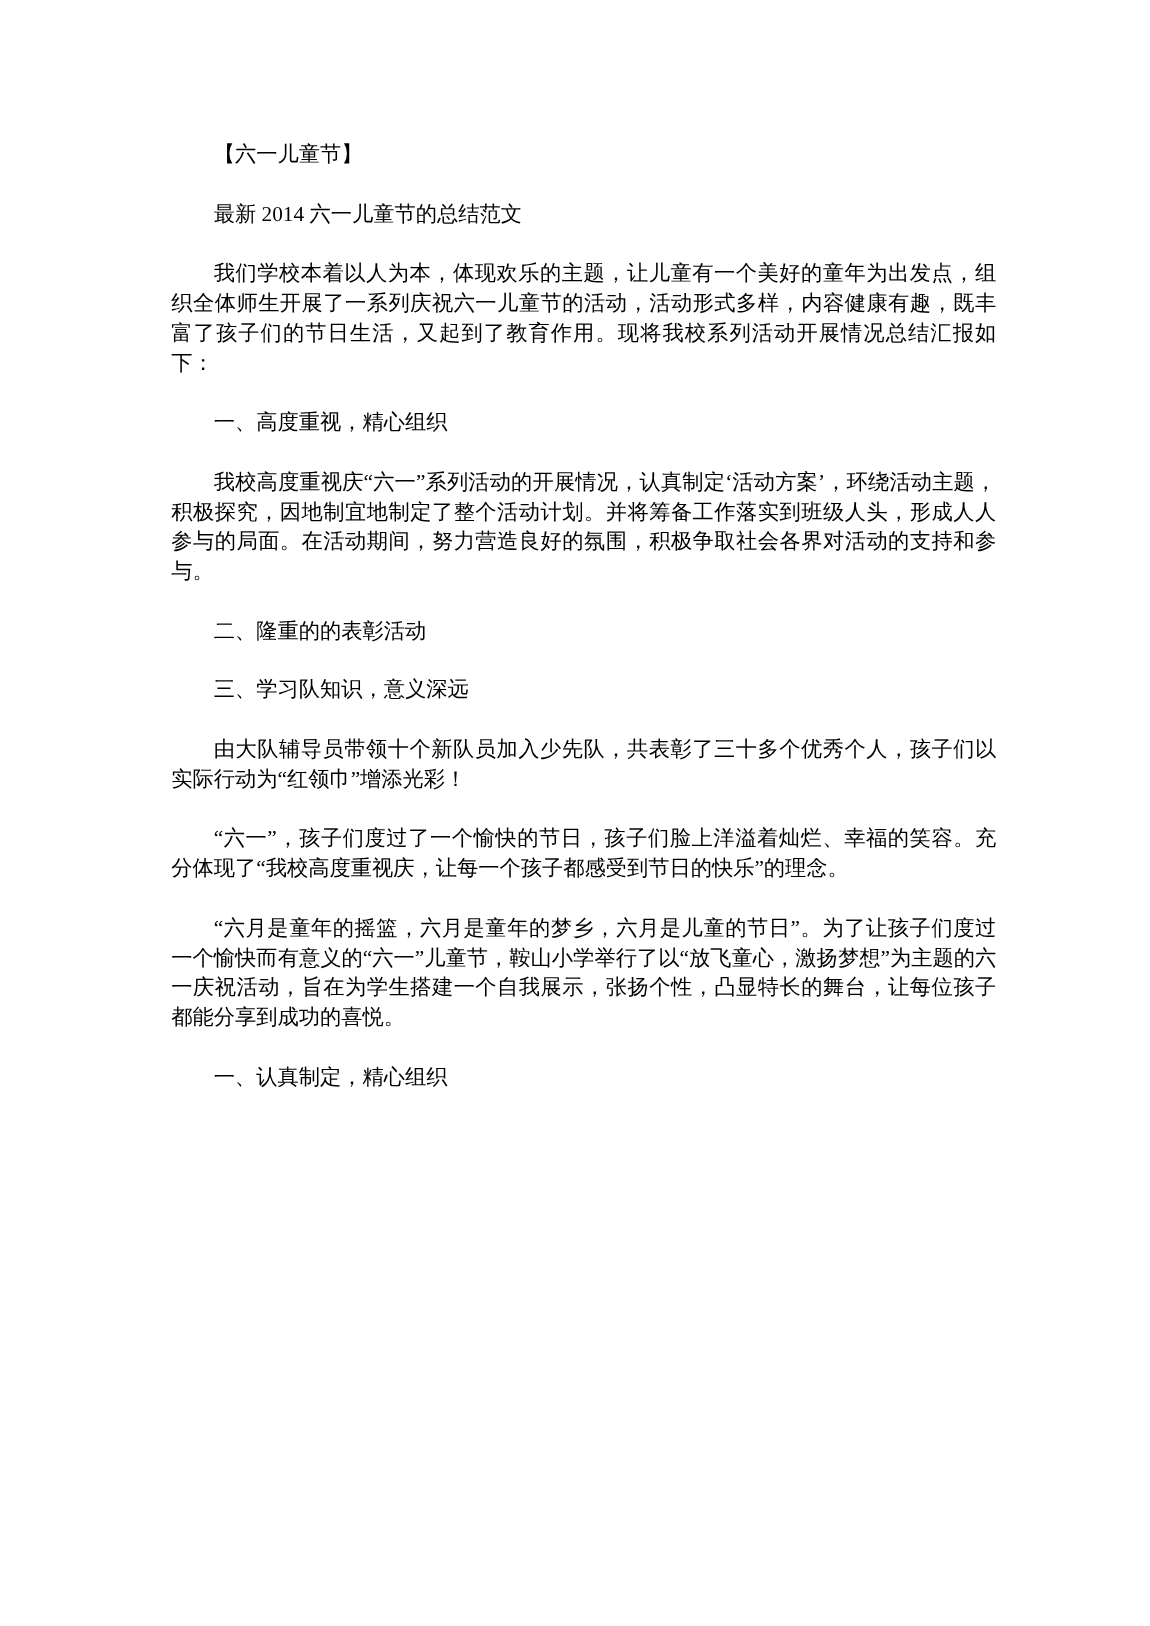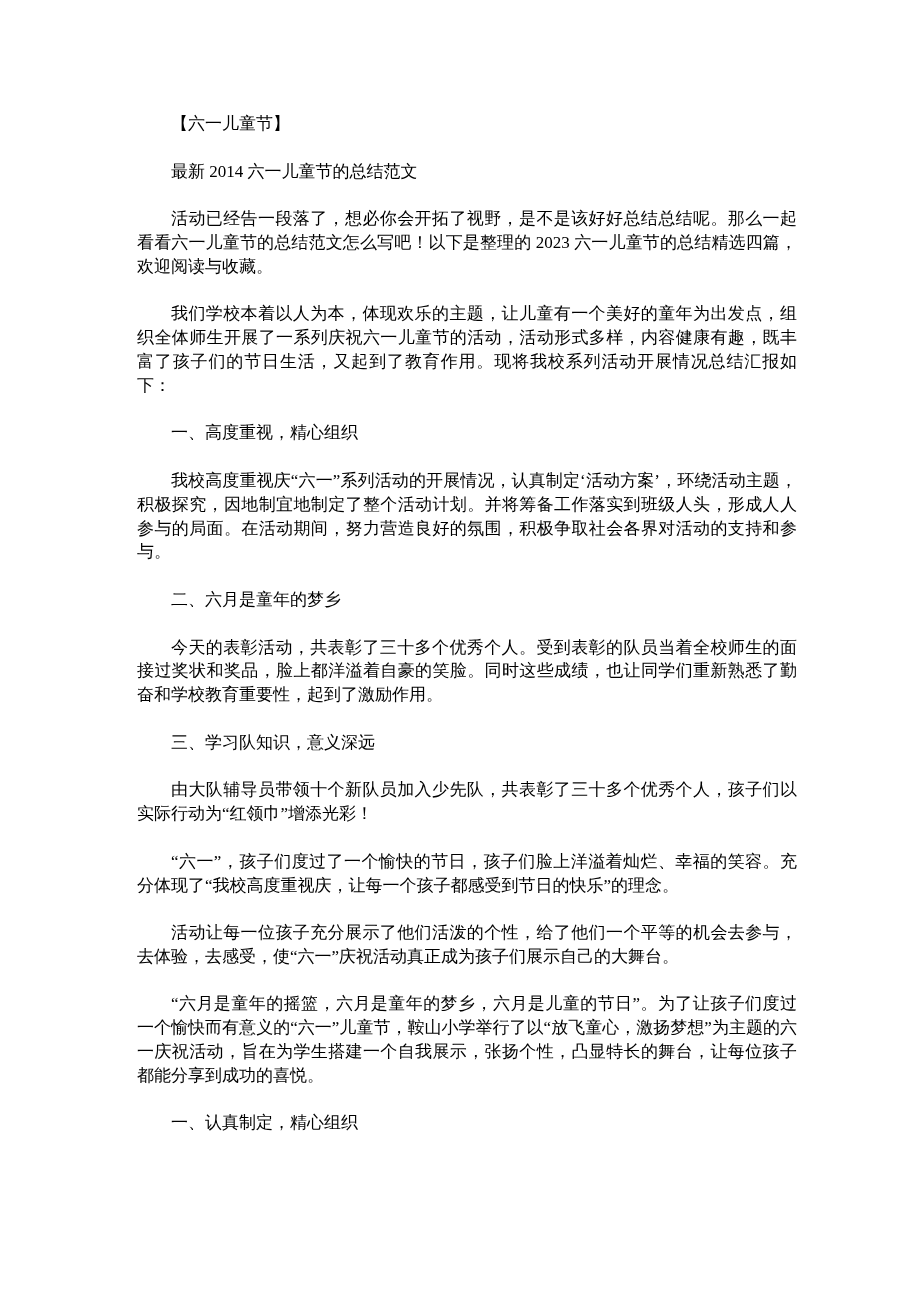--- a/index.html
+++ b/index.html
@@ -34,26 +34,23 @@
     margin-bottom: 0;
   }
 </style>
 </head>
 <body>
 
 <div class="page">
   <div class="content">
     <p class="para">【六一儿童节】</p>
     <p class="para">最新 2014 六一儿童节的总结范文</p>
-    <p class="para">活动已经告一段落了，想必你会开拓了视野，是不是该好好总结总结呢。那么一起看看六一儿童节的总结范文怎么写吧！以下是整理的 2023 六一儿童节的总结精选四篇，欢迎阅读与收藏。</p>
     <p class="para">我们学校本着以人为本，体现欢乐的主题，让儿童有一个美好的童年为出发点，组织全体师生开展了一系列庆祝六一儿童节的活动，活动形式多样，内容健康有趣，既丰富了孩子们的节日生活，又起到了教育作用。现将我校系列活动开展情况总结汇报如下：</p>
     <p class="para">一、高度重视，精心组织</p>
     <p class="para">我校高度重视庆“六一”系列活动的开展情况，认真制定‘活动方案’，环绕活动主题，积极探究，因地制宜地制定了整个活动计划。并将筹备工作落实到班级人头，形成人人参与的局面。在活动期间，努力营造良好的氛围，积极争取社会各界对活动的支持和参与。</p>
-    <p class="para">二、六月是童年的梦乡</p>
-    <p class="para">今天的表彰活动，共表彰了三十多个优秀个人。受到表彰的队员当着全校师生的面接过奖状和奖品，脸上都洋溢着自豪的笑脸。同时这些成绩，也让同学们重新熟悉了勤奋和学校教育重要性，起到了激励作用。</p>
+    <p class="para">二、隆重的的表彰活动</p>
     <p class="para">三、学习队知识，意义深远</p>
     <p class="para">由大队辅导员带领十个新队员加入少先队，共表彰了三十多个优秀个人，孩子们以实际行动为“红领巾”增添光彩！</p>
     <p class="para">“六一”，孩子们度过了一个愉快的节日，孩子们脸上洋溢着灿烂、幸福的笑容。充分体现了“我校高度重视庆，让每一个孩子都感受到节日的快乐”的理念。</p>
-    <p class="para">活动让每一位孩子充分展示了他们活泼的个性，给了他们一个平等的机会去参与，去体验，去感受，使“六一”庆祝活动真正成为孩子们展示自己的大舞台。</p>
     <p class="para">“六月是童年的摇篮，六月是童年的梦乡，六月是儿童的节日”。为了让孩子们度过一个愉快而有意义的“六一”儿童节，鞍山小学举行了以“放飞童心，激扬梦想”为主题的六一庆祝活动，旨在为学生搭建一个自我展示，张扬个性，凸显特长的舞台，让每位孩子都能分享到成功的喜悦。</p>
     <p class="para">一、认真制定，精心组织</p>
   </div>
 </div>
 
 </body></html>

